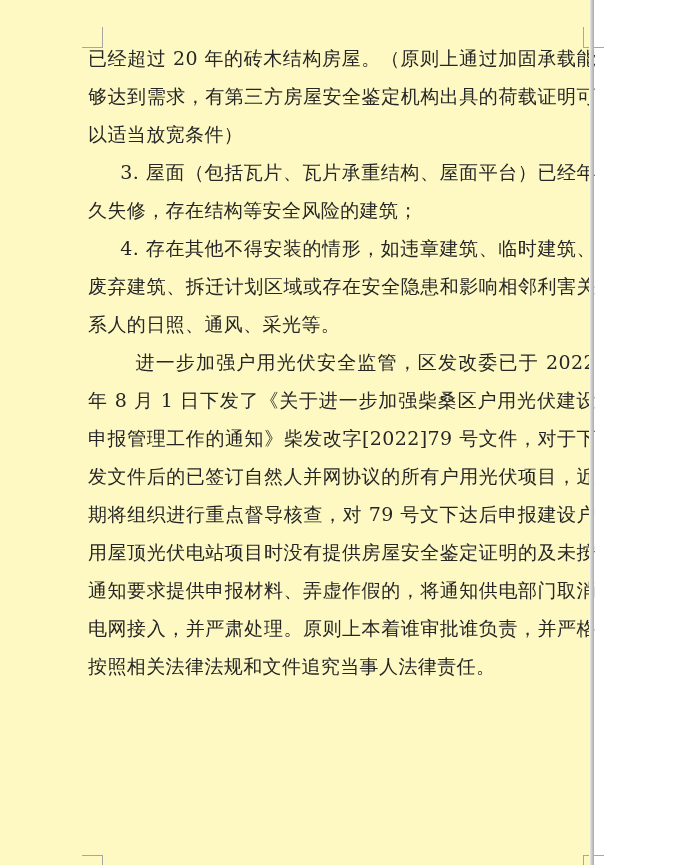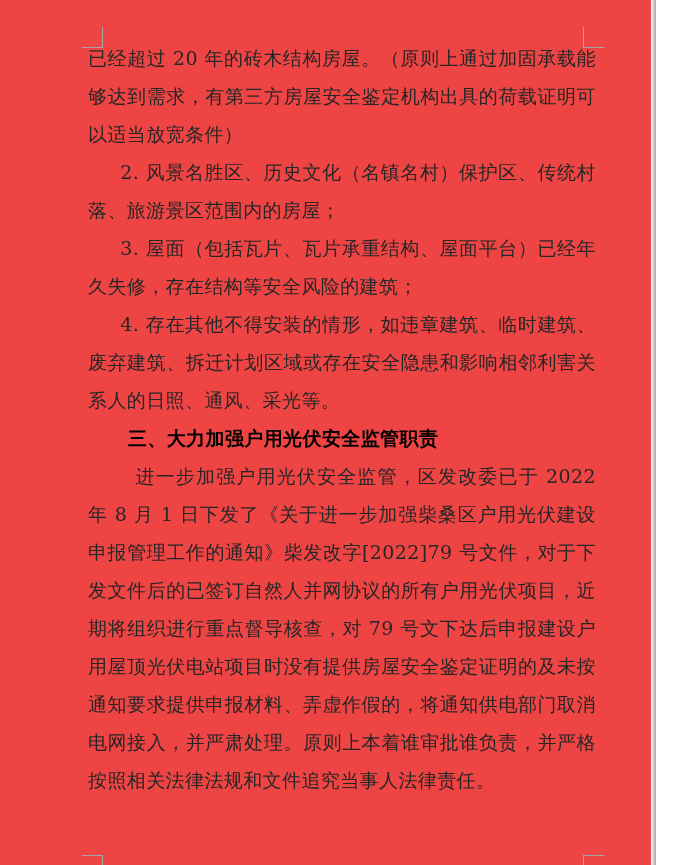--- a/index.html
+++ b/index.html
@@ -5,23 +5,23 @@
   html, body {
     margin: 0;
     padding: 0;
     width: 690px;
     height: 865px;
     overflow: hidden;
     background: #ffffff;
   }
   .page {
     position: relative;
-    width: 656px;
+    width: 594px;
     height: 865px;
-    background: #ef4444;
+    background: #fef9c3;
   }
   
   .right-edge {
     position: absolute;
     top: 0;
     right: 0;
     width: 5px;
     height: 865px;
     background: linear-gradient(to right, #ffffff 0%, #d6d6d6 40%, #a9a9a9 100%);
   }
@@ -66,21 +66,19 @@
 
 <div class="page">
 
   <span class="crop tl"></span>
   <span class="crop tr"></span>
   <span class="crop bl"></span>
   <span class="crop br"></span>
 
   <div class="body-area">
     <p class="cont">已经超过 20 年的砖木结构房屋。（原则上通过加固承载能够达到需求，有第三方房屋安全鉴定机构出具的荷载证明可以适当放宽条件）</p>
-    <p class="item">2. 风景名胜区、历史文化（名镇名村）保护区、传统村落、旅游景区范围内的房屋；</p>
     <p class="item">3. 屋面（包括瓦片、瓦片承重结构、屋面平台）已经年久失修，存在结构等安全风险的建筑；</p>
     <p class="item">4. 存在其他不得安装的情形，如违章建筑、临时建筑、废弃建筑、拆迁计划区域或存在安全隐患和影响相邻利害关系人的日照、通风、采光等。</p>
-    <p class="head">三、大力加强户用光伏安全监管职责</p>
     <p class="para">进一步加强户用光伏安全监管，区发改委已于 2022 年 8 月 1 日下发了《关于进一步加强柴桑区户用光伏建设申报管理工作的通知》柴发改字[2022]79 号文件，对于下发文件后的已签订自然人并网协议的所有户用光伏项目，近期将组织进行重点督导核查，对 79 号文下达后申报建设户用屋顶光伏电站项目时没有提供房屋安全鉴定证明的及未按通知要求提供申报材料、弄虚作假的，将通知供电部门取消电网接入，并严肃处理。原则上本着谁审批谁负责，并严格按照相关法律法规和文件追究当事人法律责任。</p>
   </div>
 
   <div class="right-edge"></div>
 </div>
 
 </body></html>

